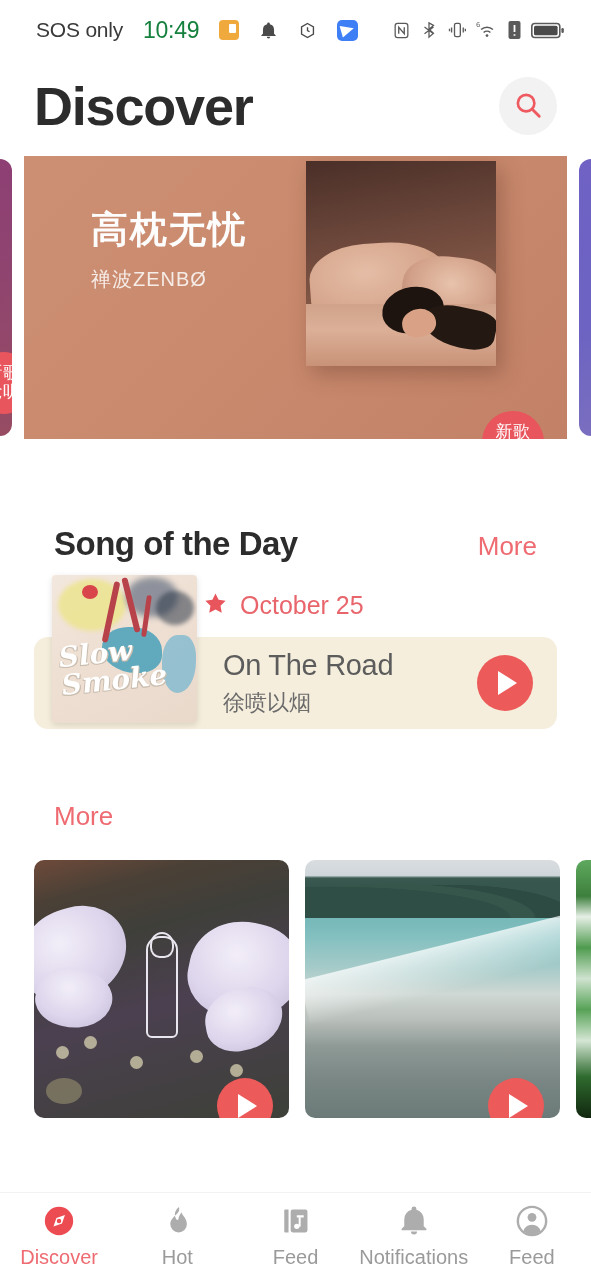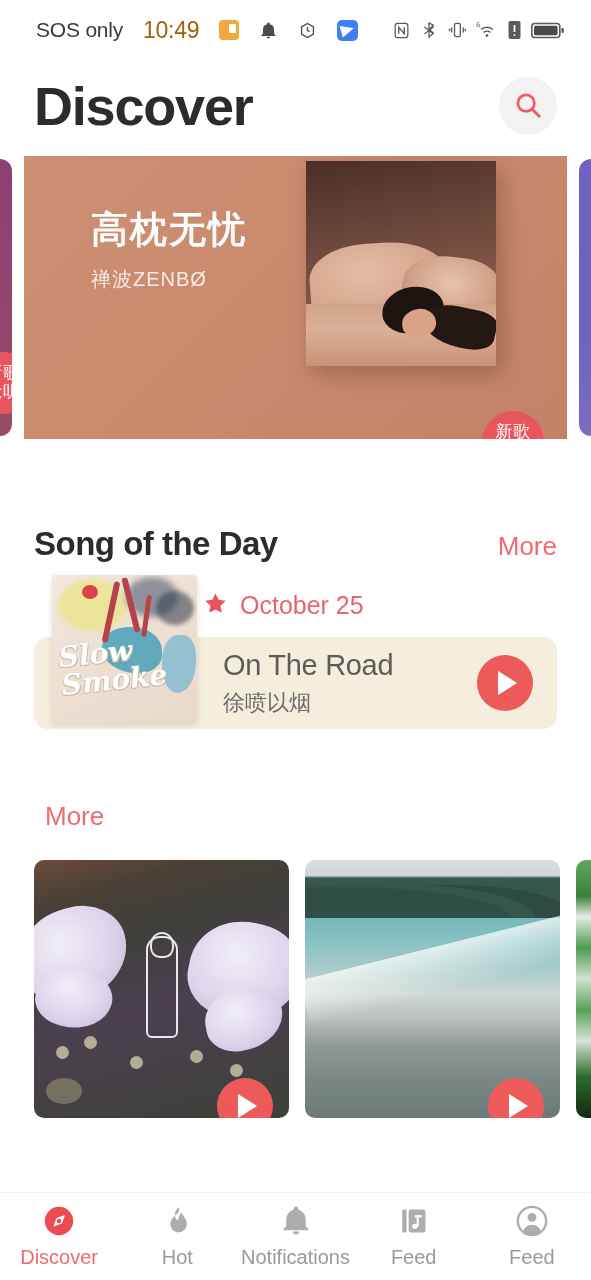--- a/index.html
+++ b/index.html
@@ -11,21 +11,21 @@
   }
   .phone { position: relative; width: 591px; height: 1280px; background: #fff; }
 
   
   .statusbar {
     height: 60px; display: flex; align-items: center;
     justify-content: space-between; padding: 0 26px 0 36px;
   }
   .sb-left { display: flex; align-items: center; gap: 20px; }
   .sb-carrier { font-size: 21px; color: #3a3a3a; letter-spacing: -0.2px; }
-  .sb-time { font-size: 23px; color: #a16207; letter-spacing: -0.3px; }
+  .sb-time { font-size: 23px; color: #15803d; letter-spacing: -0.3px; }
   .sb-right { display: flex; align-items: center; gap: 9px; }
   .sb-ico { display: inline-flex; align-items: center; justify-content: center; }
 
   .ico-orange {
     width: 20px; height: 20px; border-radius: 4px; background: #F0A93C;
     position: relative;
   }
   .ico-orange::after {
     content: ""; position: absolute; right: 3px; top: 4px;
     width: 7px; height: 9px; background: #fff; border-radius: 1px;
@@ -126,26 +126,26 @@
   .banner-badge {
     position: absolute; right: 23px; bottom: 3px;
     width: 62px; height: 62px; border-radius: 50%; background: #E8555C;
     color: #fff; font-size: 17px; line-height: 19px; text-align: center;
     padding-top: 11px; letter-spacing: 0.5px; font-family: "DejaVu Sans", sans-serif;
   }
 
   
   .section-head {
     display: flex; align-items: baseline; justify-content: space-between;
-    padding: 0 34px; margin-top: 86px;
+    padding: 0 54px; margin-top: 86px;
   }
   .section-title {
     font-size: 33px; font-weight: bold; color: #2c2c2c; letter-spacing: -0.5px;
   }
-  .section-more { font-size: 26px; color: #EE6B72; cursor: pointer; margin-left: 11px; }
+  .section-more { font-size: 26px; color: #EE6B72; cursor: pointer; }
 
   
   .sotd-wrap { position: relative; margin-top: 28px; padding: 0 34px; }
   .sotd-date {
     display: flex; align-items: center; gap: 12px;
     padding-left: 169px; margin-bottom: 17px;
   }
   .sotd-date-text { font-size: 25px; color: #E8656C; }
   .sotd-card {
     position: relative; height: 92px; background: #F5EEDC;
@@ -477,36 +477,36 @@
       <span class="nav-ico">
         <svg width="32" height="34" viewBox="0 0 24 24">
           <path fill="#ADADAD" d="M13.5 1.5c.8 3.4-1.3 5-2.8 6.4C8.9 9.6 7 11.4 7 14.4A6.2 6.2 0 0 0 13.2 20.6 6.2 6.2 0 0 0 19.4 14.4c0-4.1-3-6.2-4.2-9-.6 1.9-2 2.8-2 4.6 0 1-.8 1.5-1.4 1-.9-.8-1.4-2.3-1.4-4 0-2.3 1.3-4 3.1-5.5z"></path>
         </svg>
       </span>
       <span class="nav-label">Hot</span>
     </div>
     <div class="nav-item">
       <span class="nav-ico">
         <svg width="32" height="34" viewBox="0 0 24 24">
-          <path fill="#ADADAD" d="M12 22.2a2.3 2.3 0 0 0 2.3-2.3H9.7a2.3 2.3 0 0 0 2.3 2.3zm7.3-6.3v-5.2a7.3 7.3 0 0 0-5.5-7.1V2.9a1.8 1.8 0 1 0-3.6 0v.7a7.3 7.3 0 0 0-5.5 7.1v5.2l-2 2v1h18.6v-1z"></path>
-        </svg>
-      </span>
-      <span class="nav-label">Notifications</span>
-    </div>
-    <div class="nav-item">
-      <span class="nav-ico">
-        <svg width="32" height="34" viewBox="0 0 24 24">
           <path fill="#ADADAD" d="M4 3.4h2.4v17.2H4a.8.8 0 0 1-.8-.8V4.2a.8.8 0 0 1 .8-.8z"></path>
           <rect x="8" y="3.4" width="12.6" height="17.2" rx="1.6" fill="#ADADAD"></rect>
           <path fill="#fff" d="M12.6 7.6h5.2v1.7h-5.2z"></path>
           <circle cx="12.6" cy="16" r="2" fill="#fff"></circle>
           <path fill="#fff" d="M14 9.2h1.5v7H14z"></path>
         </svg>
       </span>
       <span class="nav-label">Feed</span>
+    </div>
+    <div class="nav-item">
+      <span class="nav-ico">
+        <svg width="32" height="34" viewBox="0 0 24 24">
+          <path fill="#ADADAD" d="M12 22.2a2.3 2.3 0 0 0 2.3-2.3H9.7a2.3 2.3 0 0 0 2.3 2.3zm7.3-6.3v-5.2a7.3 7.3 0 0 0-5.5-7.1V2.9a1.8 1.8 0 1 0-3.6 0v.7a7.3 7.3 0 0 0-5.5 7.1v5.2l-2 2v1h18.6v-1z"></path>
+        </svg>
+      </span>
+      <span class="nav-label">Notifications</span>
     </div>
     <div class="nav-item">
       <span class="nav-ico">
         <svg width="34" height="34" viewBox="0 0 24 24">
           <circle cx="12" cy="12" r="10" fill="none" stroke="#ADADAD" stroke-width="1.7"></circle>
           <circle cx="12" cy="9.4" r="3.1" fill="#ADADAD"></circle>
           <path fill="#ADADAD" d="M5.9 19.4a6.3 6.3 0 0 1 12.2 0 9.9 9.9 0 0 1-12.2 0z"></path>
         </svg>
       </span>
       <span class="nav-label">Feed</span>

